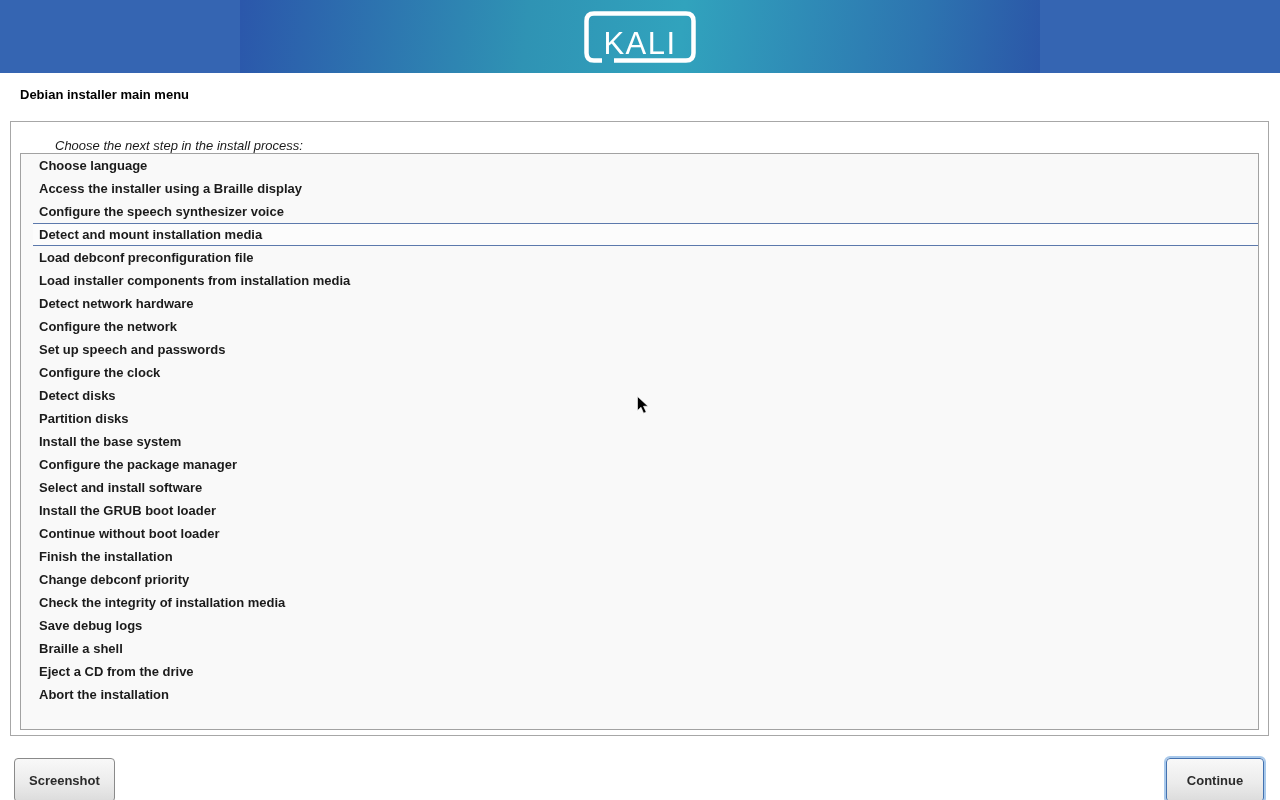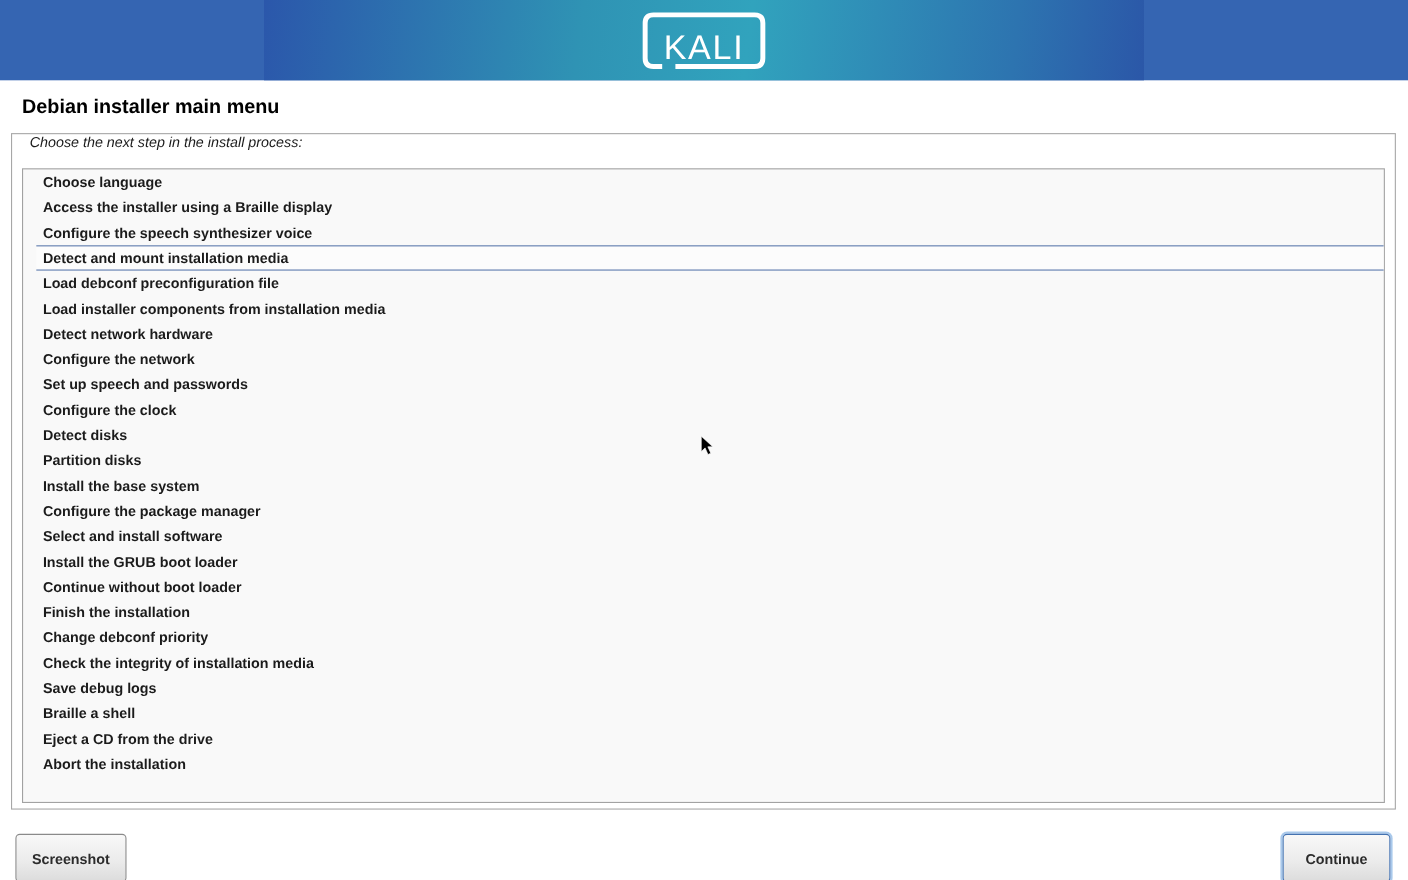--- a/index.html
+++ b/index.html
@@ -36,36 +36,37 @@
     font-weight: 400;
     position: relative;
     top: -1px;
   }
   
   .page-heading {
     padding: 14px 0 0 20px;
     height: 48px;
   }
   .page-heading h1 {
-    font-size: 18px;
+    font-size: 13px;
     font-weight: bold;
     color: #000000;
   }
   
   .main-frame {
     margin: 0 11px 0 10px;
     height: 615px;
     border: 1px solid #a7a7a7;
     background: #ffffff;
     padding: 0 9px;
   }
   .prompt-row {
     height: 31px;
-    display: flex; align-items: flex-start;
+    display: flex; align-items: flex-end;
     padding-left: 7px;
+    margin-left: 28px;
   }
   .prompt-text {
     font-style: italic;
     font-size: 13px;
     color: #1a1a1a;
   }
   .menu-list {
     height: 577px;
     border: 1px solid #a2a2a2;
     background: #f9f9f9;

